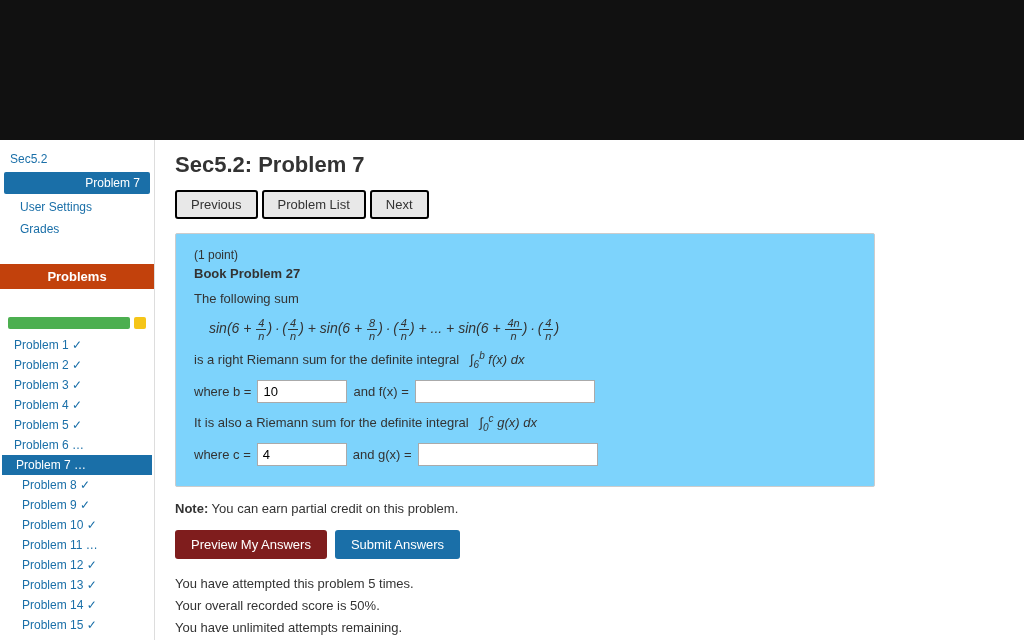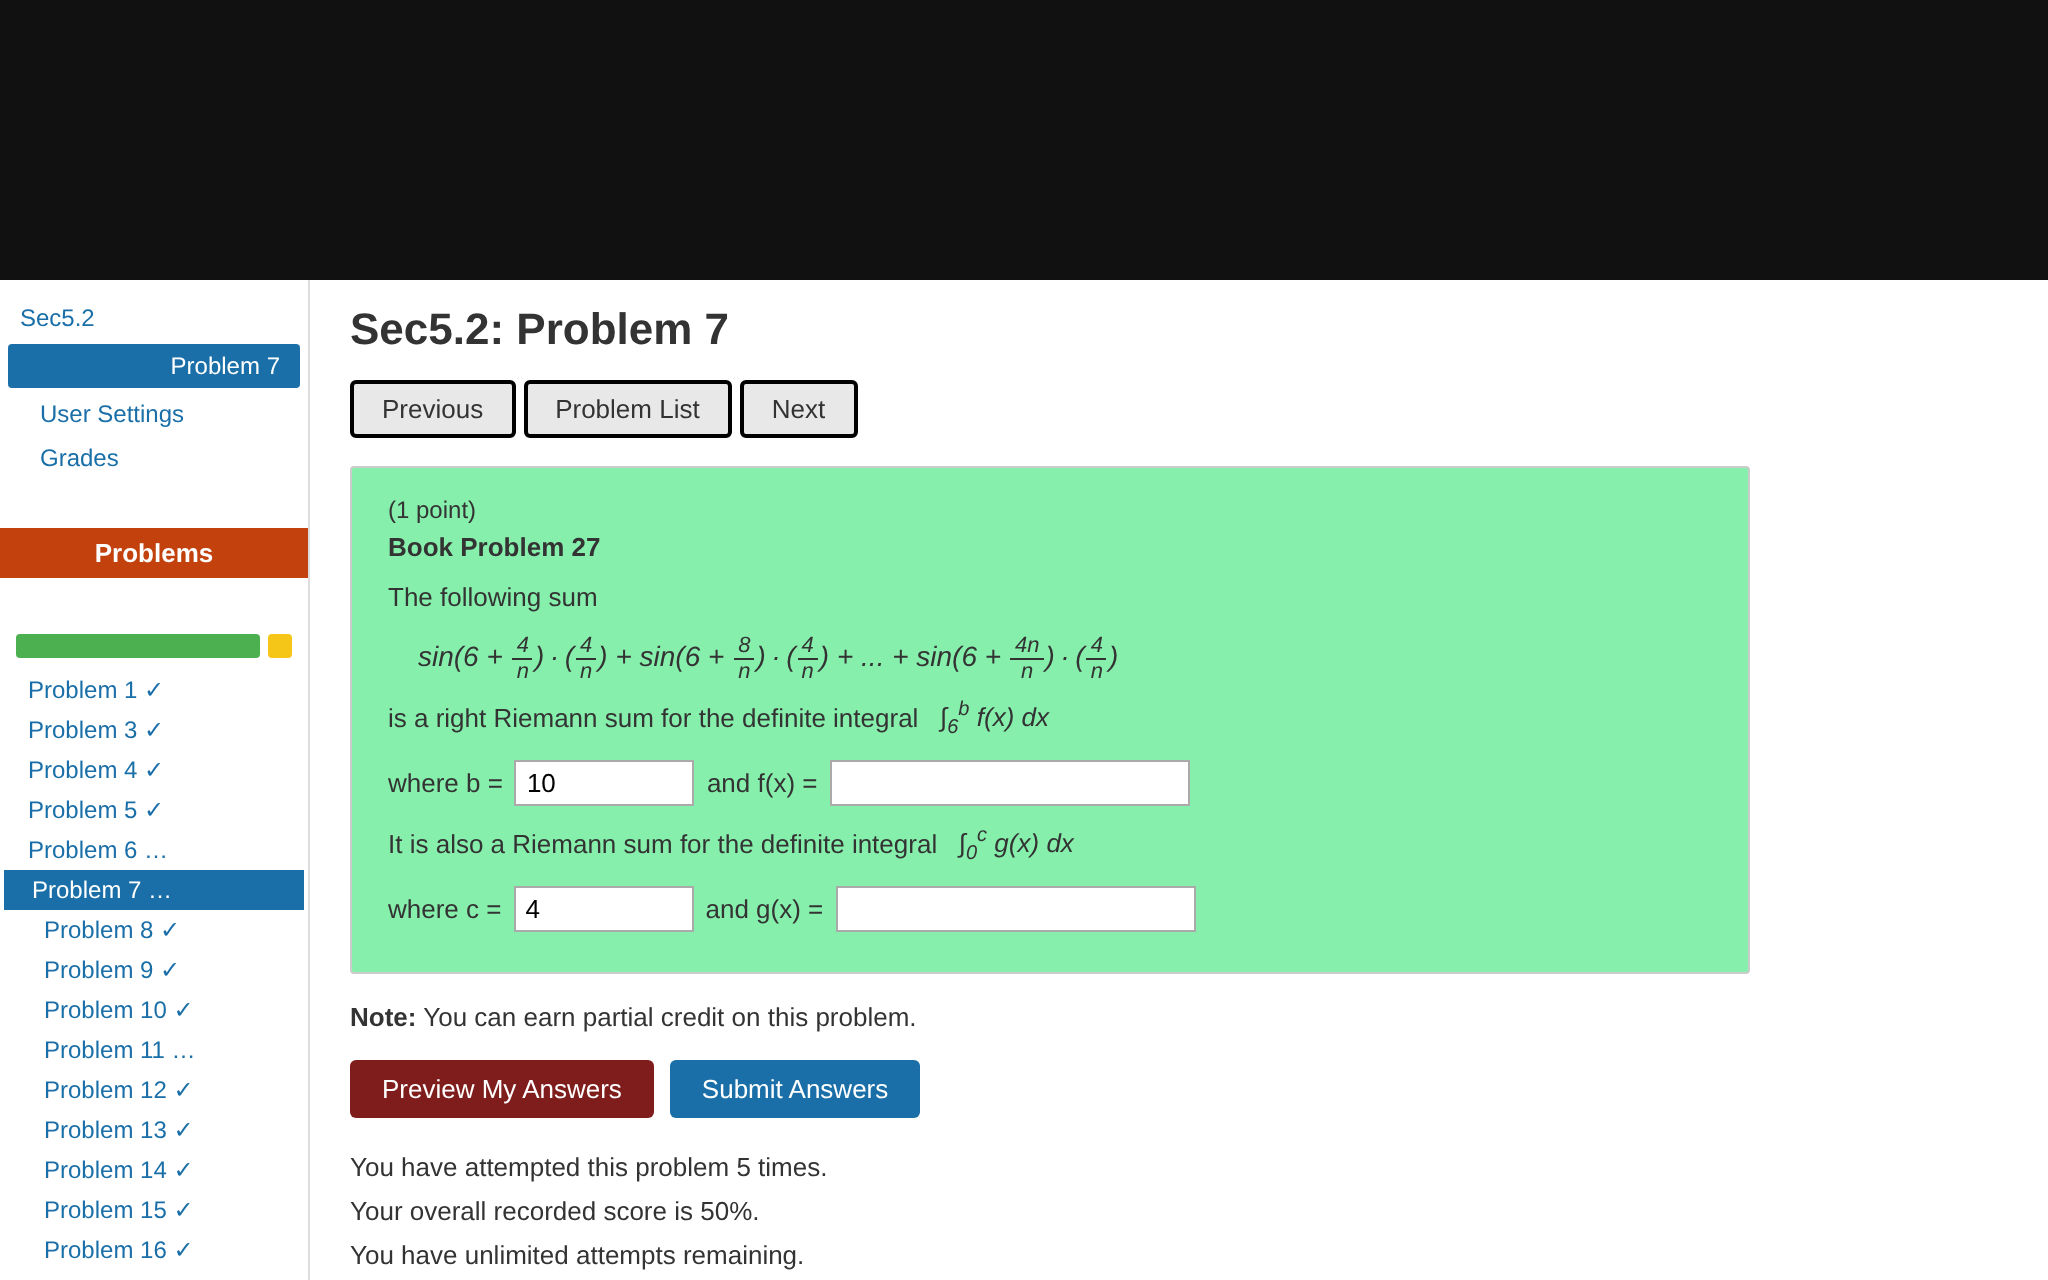--- a/index.html
+++ b/index.html
@@ -140,21 +140,21 @@
       font-size: 13px;
       border: 2px solid #000000;
       background: #e8e8e8;
       color: #333;
       cursor: pointer;
       border-radius: 3px;
     }
 
     .problem-box {
       border: 1px solid #ccc;
-      background: #86efac;
+      background: #7dd3fc;
       padding: 14px 18px;
       margin-bottom: 14px;
       border-radius: 2px;
       max-width: 700px;
     }
 
     .problem-points {
       font-size: 12px;
       color: #333;
       margin-bottom: 4px;
@@ -277,20 +277,21 @@
 
     <div class="sidebar-section-header">Problems</div>
 
     <div class="progress-bar-container">
       <div class="progress-bar-outer"></div>
       <div class="progress-bar-yellow"></div>
     </div>
 
     <div class="sidebar-problem-list">
       <a class="sidebar-problem-item">Problem 1 ✓</a>
+      <a class="sidebar-problem-item">Problem 2 ✓</a>
       <a class="sidebar-problem-item">Problem 3 ✓</a>
       <a class="sidebar-problem-item">Problem 4 ✓</a>
       <a class="sidebar-problem-item">Problem 5 ✓</a>
       <a class="sidebar-problem-item">Problem 6 …</a>
       <a class="sidebar-problem-item active">Problem 7 …</a>
       <a class="sidebar-problem-item sub">Problem 8 ✓</a>
       <a class="sidebar-problem-item sub">Problem 9 ✓</a>
       <a class="sidebar-problem-item sub">Problem 10 ✓</a>
       <a class="sidebar-problem-item sub">Problem 11 …</a>
       <a class="sidebar-problem-item sub">Problem 12 ✓</a>

